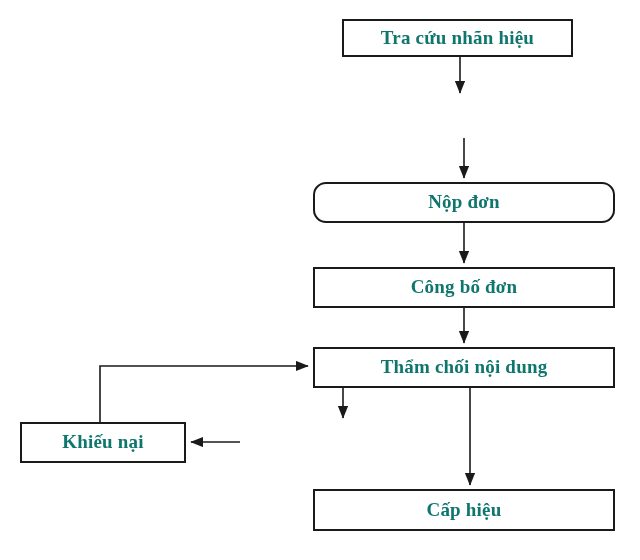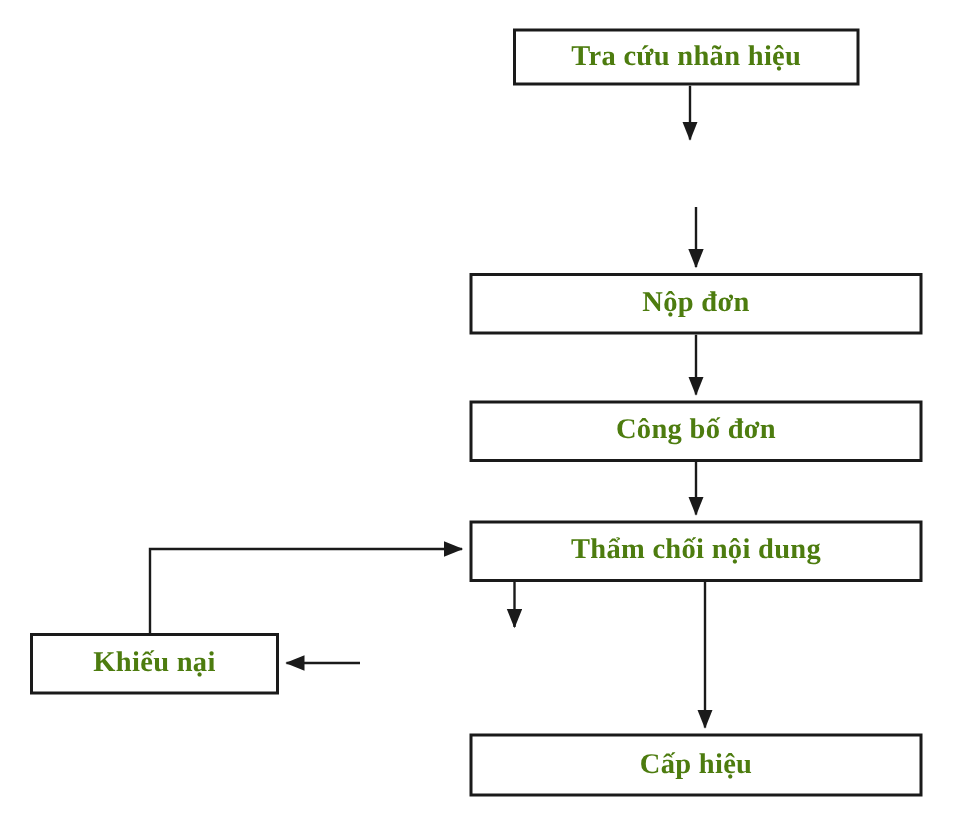--- a/index.html
+++ b/index.html
@@ -23,21 +23,21 @@
     position: absolute;
     box-sizing: border-box;
     border: 2px solid #1a1a1a;
     background: #ffffff;
     display: flex;
     align-items: center;
     justify-content: center;
     text-align: center;
     font-weight: bold;
     font-size: 19px;
-    color: #4d7c0f;
+    color: #0f766e;
     letter-spacing: 0.2px;
     line-height: 1.1;
     white-space: nowrap;
   }
   .edge-layer {
     position: absolute;
     left: 0;
     top: 0;
     width: 640px;
     height: 560px;
@@ -71,21 +71,21 @@
     <path d="M 240 442 L 191 442" stroke="#1a1a1a" stroke-width="1.6" fill="none" marker-end="url(#arrowhead)"></path>
 
     <path d="M 100 422 L 100 366 L 308 366" stroke="#1a1a1a" stroke-width="1.6" fill="none" marker-end="url(#arrowhead)"></path>
   </svg>
 
   <div class="node" style="left:342px; top:19px; width:231px; height:38px;">
     <span>Tra cứu nhãn hiệu</span>
   </div>
 
 
-  <div class="node" style="left:313px; top:182px; width:302px; height:41px;">
+  <div class="node" style="left:313px; top:182px; width:302px; height:41px;border-radius:13px;">
     <span>Nộp đơn</span>
   </div>
 
   <div class="node" style="left:313px; top:267px; width:302px; height:41px;">
     <span>Công bố đơn</span>
   </div>
 
   <div class="node" style="left:313px; top:347px; width:302px; height:41px;">
     <span>Thẩm chối nội dung</span>
   </div>

